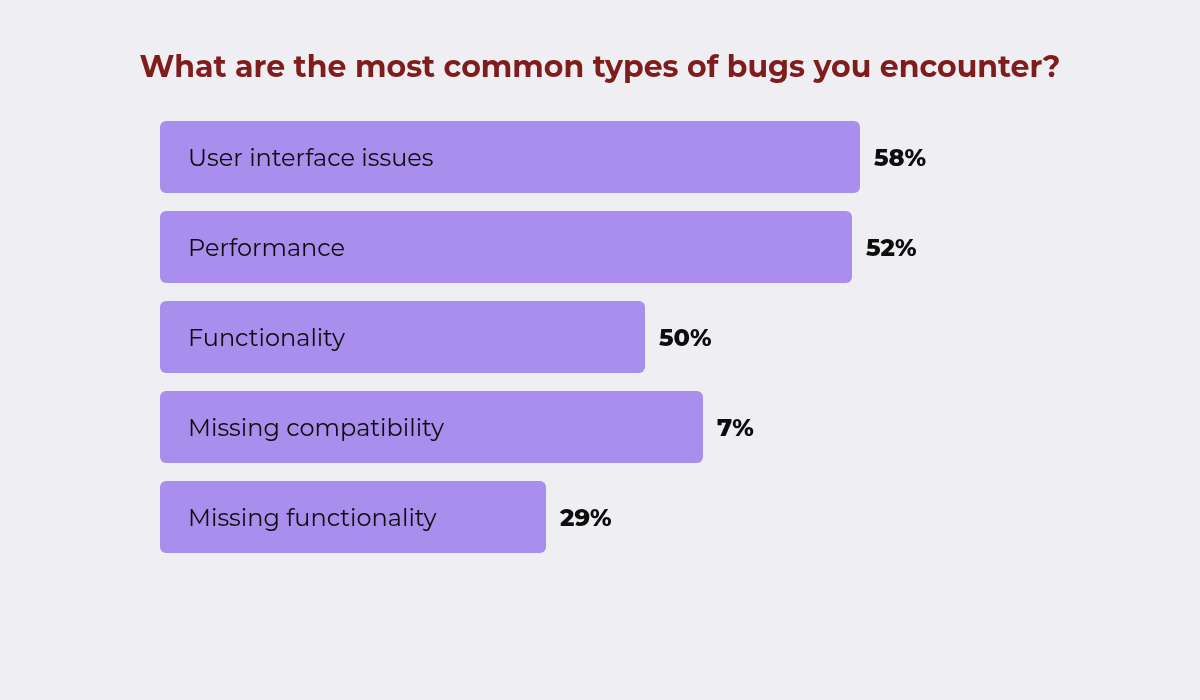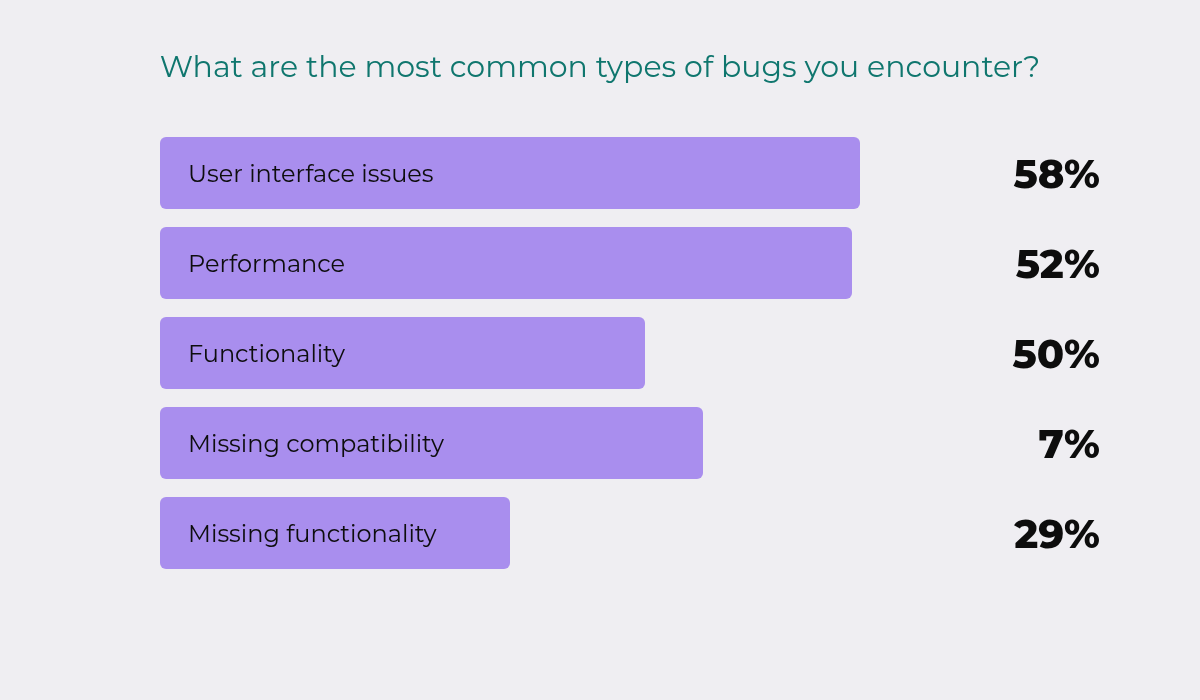--- a/index.html
+++ b/index.html
@@ -10,50 +10,49 @@
     body {
       width: 1200px;
       height: 700px;
       background: #efeef2;
       font-family: 'Montserrat', 'Segoe UI', -apple-system, sans-serif;
       padding-top: 48px;
       overflow: hidden;
     }
     .chart-title {
       font-size: 30px;
-      font-weight: 400;
+      font-weight: 700;
       text-align: center;
-      color: #0f766e;
-      margin-bottom: 52px;
+      color: #7f1d1d;
+      margin-bottom: 36px;
     }
     .chart-container {
       padding-left: 160px;
       padding-right: 100px;
     }
     .bar-row {
       display: flex;
       align-items: center;
       margin-bottom: 18px;
-      gap: 30px;
-      justify-content: space-between;
+      gap: 14px;
     }
     .bar {
       height: 72px;
       background: #a98eee;
       border-radius: 6px;
       display: flex;
       align-items: center;
       padding-left: 28px;
       font-size: 24px;
       font-weight: 400;
       color: #0d0d0d;
       flex-shrink: 0;
     }
     .value-label {
-      font-size: 40px;
+      font-size: 24px;
       font-weight: 800;
       color: #0d0d0d;
       white-space: nowrap;
     }
   </style>
 </head>
 <body>
 
 <h1 class="chart-title">What are the most common types of bugs you encounter?</h1>
 
@@ -68,16 +67,16 @@
   </div>
   <div class="bar-row">
     <div class="bar" style="width:485px">Functionality</div>
     <div class="value-label">50%</div>
   </div>
   <div class="bar-row">
     <div class="bar" style="width:543px">Missing compatibility</div>
     <div class="value-label">7%</div>
   </div>
   <div class="bar-row">
-    <div class="bar" style="width:350px">Missing functionality</div>
+    <div class="bar" style="width:386px">Missing functionality</div>
     <div class="value-label">29%</div>
   </div>
 </div>
 
 </body></html>

